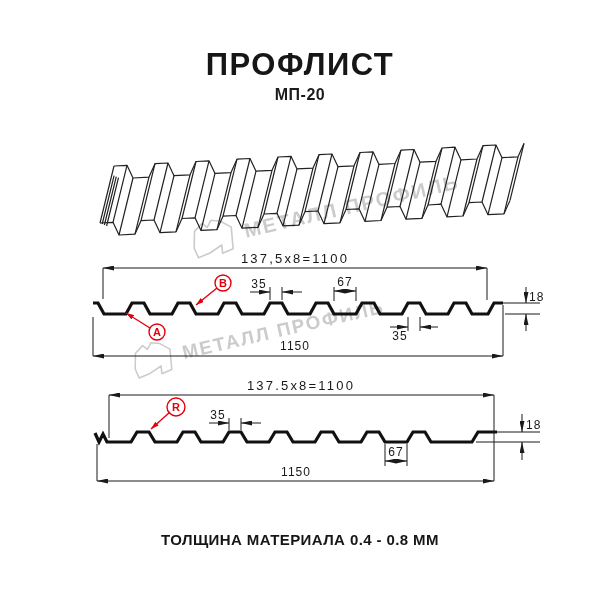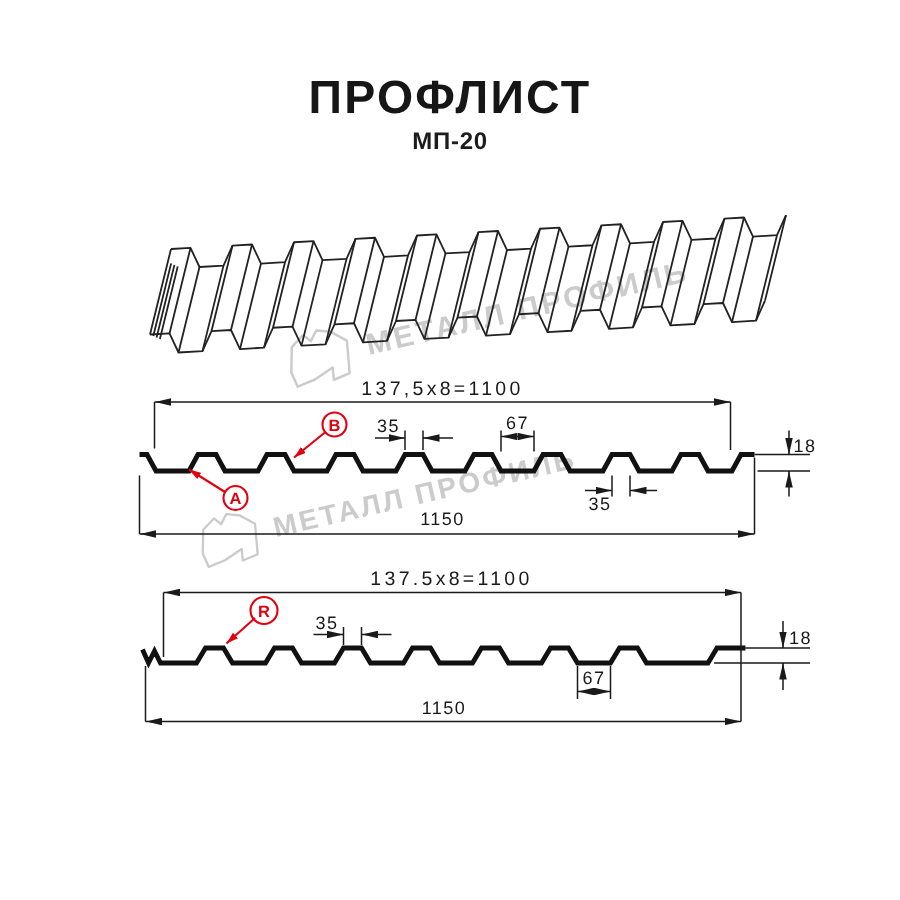--- a/index.html
+++ b/index.html
@@ -174,13 +174,14 @@
       </g>
 
       <g>
         <line class="red" x1="170" y1="412" x2="151" y2="429" marker-end="url(#ahr)"></line>
         <circle class="red" cx="176" cy="407" r="9"></circle>
         <text class="rlab" x="176" y="411" text-anchor="middle">R</text>
       </g>
     </g>
   </svg>
 
+  <div class="footer">ТОЛЩИНА МАТЕРИАЛА 0.4 - 0.8 ММ</div>
 </div>
 
 </body></html>

